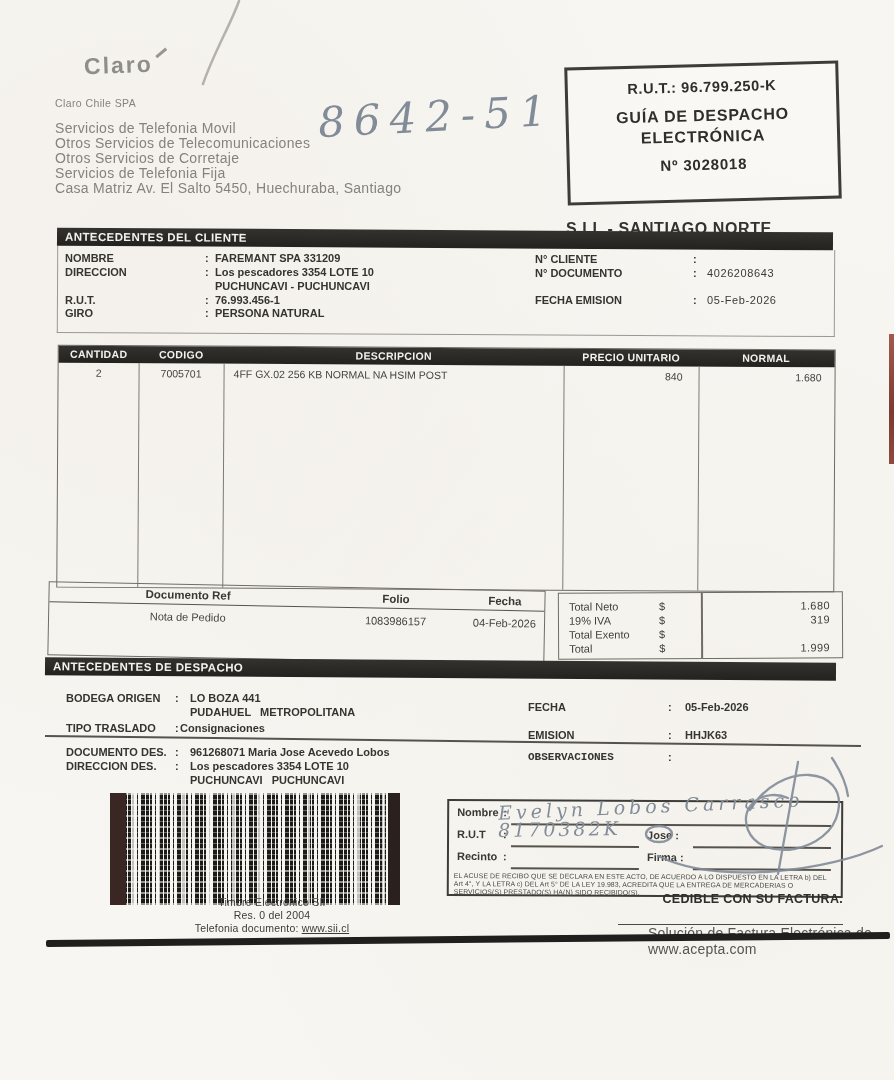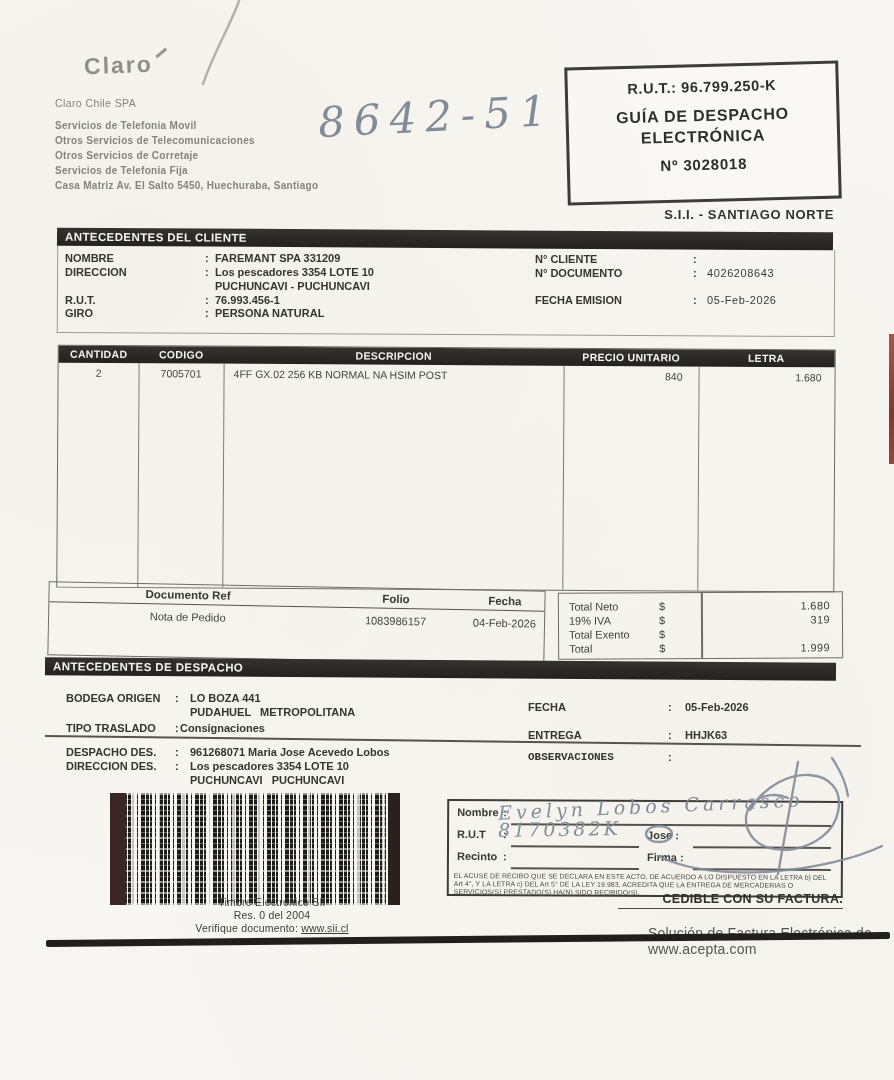--- a/index.html
+++ b/index.html
@@ -16,30 +16,30 @@
       radial-gradient(ellipse at 15% 25%, rgba(205,195,178,.10), transparent 55%),
       radial-gradient(ellipse at 80% 70%, rgba(205,195,178,.08), transparent 60%),
       #f8f6f2;
   }
   .abs{position:absolute;}
   .b{font-weight:bold;}
   
   .logo{left:84px;top:52px;font-size:23px;font-weight:bold;color:#908e89;letter-spacing:2px;transform:rotate(-2deg);}
   .logo::after{content:"";position:absolute;top:1px;right:-15px;width:13px;height:2.5px;background:#98968f;transform:rotate(-38deg);}
   .company-name{left:55px;top:97px;font-size:10.5px;color:#85837c;letter-spacing:.4px;}
-  .addr-line{left:55px;font-size:10px;color:#85837c;letter-spacing:.3px;white-space:nowrap;font-weight:bold;}
+  .addr-line{left:55px;font-size:14px;color:#85837c;letter-spacing:.3px;white-space:nowrap;}
   
   .hw{font-family:"DejaVu Serif",serif;font-style:italic;color:#828c98;}
   .hw-number{left:318px;top:92px;font-size:42px;letter-spacing:9px;transform:rotate(-3deg);}
   
   .rutbox{left:566px;top:64px;width:268px;height:132px;border:3px solid #3d3c38;transform:rotate(-1.5deg);text-align:center;background:rgba(255,255,255,.25);}
   .rutbox .rut{margin-top:12px;font-size:14.5px;letter-spacing:.6px;color:#2e2e2b;}
   .rutbox .doctype{margin-top:10px;font-size:16px;line-height:21px;letter-spacing:.8px;color:#2e2e2b;}
   .rutbox .num{margin-top:9px;font-size:15px;letter-spacing:.8px;color:#2e2e2b;}
-  .sii-office{left:566px;top:207px;width:268px;text-align:right;font-size:13px;letter-spacing:.6px;color:#33322f;}
+  .sii-office{left:566px;top:220px;width:268px;text-align:left;font-size:16px;letter-spacing:.6px;color:#33322f;}
   
   .secbar{height:18px;background:linear-gradient(#33322f,#23221f);color:#f2f1ed;font-size:11.5px;font-weight:bold;letter-spacing:.4px;line-height:18px;padding-left:8px;box-sizing:border-box;}
   .client-bar{left:57px;top:230px;width:776px;transform:rotate(.35deg);}
   .dispatch-bar{left:45px;top:660px;width:791px;transform:rotate(.4deg);}
   
   .client-box{left:57px;top:248px;width:776px;height:86px;border:1px solid #9b988f;border-top:none;transform:rotate(.3deg);}
   .flabel{font-size:11px;font-weight:bold;color:#35342f;white-space:nowrap;}
   .fvalue{font-size:11px;font-weight:bold;color:#35342f;white-space:nowrap;}
   .fvalue-n{font-size:11px;color:#3b3a36;letter-spacing:.6px;white-space:nowrap;}
   .colon{font-size:11px;font-weight:bold;color:#35342f;}
@@ -80,21 +80,21 @@
   .barcode::after{content:"";position:absolute;right:0;top:0;bottom:0;width:12px;background:#2a201d;}
   .stamp-caption{left:110px;width:324px;text-align:center;font-size:10.5px;color:#3d3c37;letter-spacing:.2px;}
   .stamp-link{text-decoration:underline;}
   
   .sigbox{left:447px;top:800px;width:396px;height:97px;border:2px solid #3d3c38;transform:rotate(.3deg);box-sizing:border-box;font-size:11px;color:#3a3934;}
   .sigbox .sl{position:absolute;}
   .sigbox .uline{position:absolute;height:1.5px;background:#55534c;}
   .legal{position:absolute;left:5px;right:4px;top:71px;font-size:6.9px;line-height:7.8px;color:#4a4944;letter-spacing:.1px;}
   .hw-name{left:498px;top:795px;font-size:19px;letter-spacing:4px;transform:rotate(-2.5deg);white-space:nowrap;}
   .hw-rut{left:498px;top:818px;font-size:19px;letter-spacing:3px;transform:rotate(-1deg);}
-  .cedible{left:618px;top:892px;width:225px;text-align:right;font-size:12.5px;font-weight:bold;color:#2f2e2a;letter-spacing:.3px;border-bottom:1.5px solid #4a4944;padding-bottom:2px;}
+  .cedible{left:618px;top:892px;width:225px;text-align:right;font-size:12.5px;font-weight:bold;color:#2f2e2a;letter-spacing:.3px;border-bottom:1.5px solid #4a4944;padding-bottom:18px;}
   .footer-note{left:648px;top:925px;font-size:14px;color:#56554f;letter-spacing:.2px;}
   .bottom-line{left:46px;top:936px;width:844px;height:7px;background:#201f1d;transform:rotate(-.55deg);border-radius:2px;}
   .edge-strip{right:0;top:334px;width:5px;height:130px;background:linear-gradient(#a25a4d,#7c3a30 60%,#8e4a3e);}
   svg.overlay{pointer-events:none;}
 </style>
 </head>
 <body>
 
 <div class="page">
 
@@ -153,21 +153,21 @@
   <div class="abs flabel" style="left:535px;top:294px;">FECHA EMISION</div>
   <div class="abs colon" style="left:693px;top:294px;">:</div>
   <div class="abs fvalue-n" style="left:707px;top:294px;">05-Feb-2026</div>
 
   <div class="abs items">
     <div class="head">
       <div class="hc1">CANTIDAD</div>
       <div class="hc2">CODIGO</div>
       <div class="hc3">DESCRIPCION</div>
       <div class="hc4">PRECIO UNITARIO</div>
-      <div class="hc5">LETRA</div>
+      <div class="hc5">NORMAL</div>
     </div>
     <div class="vline" style="left:80px;"></div>
     <div class="vline" style="left:165px;"></div>
     <div class="vline" style="left:505px;"></div>
     <div class="vline" style="left:640px;"></div>
     <div class="row">
       <div class="c1">2</div>
       <div class="c2">7005701</div>
       <div class="c3">4FF GX.02 256 KB NORMAL NA HSIM POST</div>
       <div class="c4">840</div>
@@ -218,46 +218,46 @@
   <div class="abs colon" style="left:175px;top:692px;">:</div>
   <div class="abs fvalue" style="left:190px;top:692px;">LO BOZA 441</div>
   <div class="abs fvalue" style="left:190px;top:706px;white-space:pre;">PUDAHUEL   METROPOLITANA</div>
 
   <div class="abs flabel" style="left:66px;top:722px;">TIPO TRASLADO</div>
   <div class="abs colon" style="left:175px;top:722px;">:</div>
   <div class="abs fvalue" style="left:180px;top:722px;text-align:right;">Consignaciones</div>
 
   <div class="abs mid-rule"></div>
 
-  <div class="abs flabel" style="left:66px;top:746px;">DESPACHO DES.</div>
+  <div class="abs flabel" style="left:66px;top:746px;">DOCUMENTO DES.</div>
   <div class="abs colon" style="left:175px;top:746px;">:</div>
   <div class="abs fvalue" style="left:190px;top:746px;">961268071 Maria Jose Acevedo Lobos</div>
 
   <div class="abs flabel" style="left:66px;top:760px;">DIRECCION DES.</div>
   <div class="abs colon" style="left:175px;top:760px;">:</div>
   <div class="abs fvalue" style="left:190px;top:760px;">Los pescadores 3354 LOTE 10</div>
   <div class="abs fvalue" style="left:190px;top:774px;white-space:pre;">PUCHUNCAVI   PUCHUNCAVI</div>
 
   <div class="abs flabel" style="left:528px;top:701px;">FECHA</div>
   <div class="abs colon" style="left:668px;top:701px;">:</div>
   <div class="abs fvalue" style="left:685px;top:701px;">05-Feb-2026</div>
 
-  <div class="abs flabel" style="left:528px;top:729px;">ENTREGA</div>
+  <div class="abs flabel" style="left:528px;top:729px;">EMISION</div>
   <div class="abs colon" style="left:668px;top:729px;">:</div>
   <div class="abs fvalue" style="left:685px;top:729px;">HHJK63</div>
 
   <div class="abs flabel" style="left:528px;top:751px;font-family:Liberation Mono, monospace;">OBSERVACIONES</div>
   <div class="abs colon" style="left:668px;top:751px;">:</div>
   <div class="abs fvalue" style="left:685px;top:751px;"></div>
 
   <div class="abs barcode"></div>
   <div class="abs stamp-caption" style="top:896px;">Timbre Electrónico SII</div>
   <div class="abs stamp-caption" style="top:909px;">Res. 0 del 2004</div>
   <div class="abs stamp-caption" style="top:922px;">
-    <span>Verifique documento: </span><span class="stamp-link">www.sii.cl</span>
+    <span>Telefonia documento: </span><span class="stamp-link">www.sii.cl</span>
   </div>
 
   <div class="abs sigbox">
     <span class="sl b" style="left:8px;top:5px;">Nombre</span>
     <span class="sl b" style="left:54px;top:5px;">:</span>
     <div class="uline" style="left:62px;right:10px;top:22px;"></div>
 
     <span class="sl b" style="left:8px;top:27px;">R.U.T</span>
     <span class="sl b" style="left:54px;top:27px;">:</span>
     <div class="uline" style="left:62px;width:128px;top:44px;"></div>

